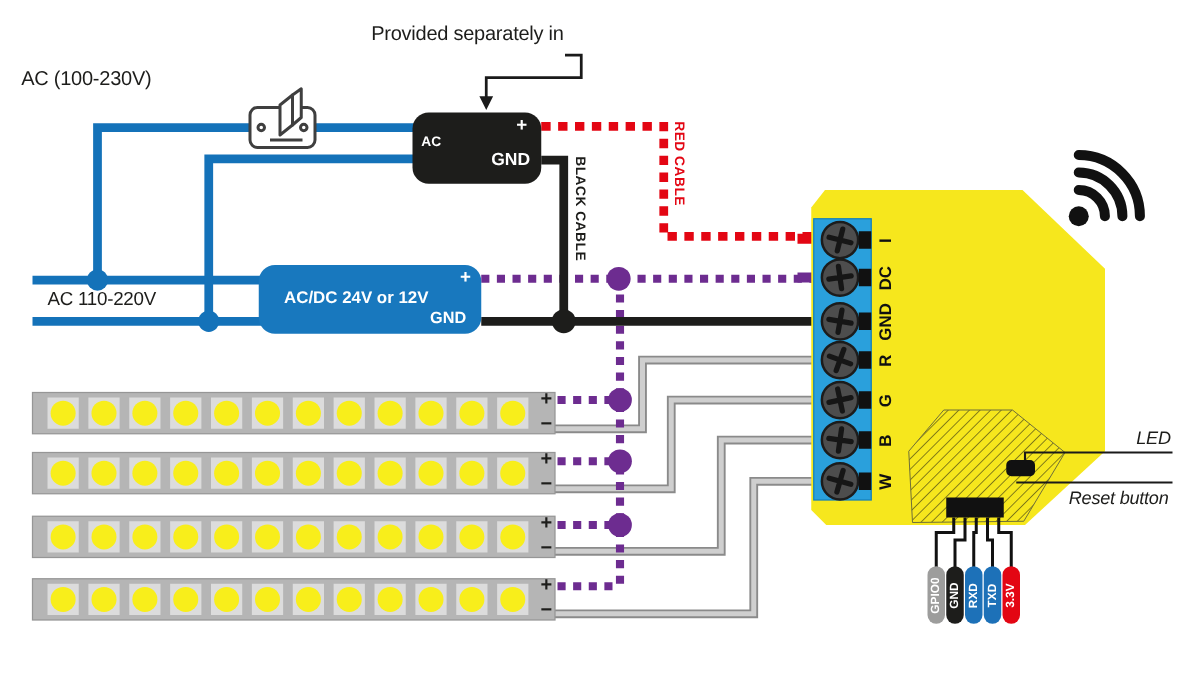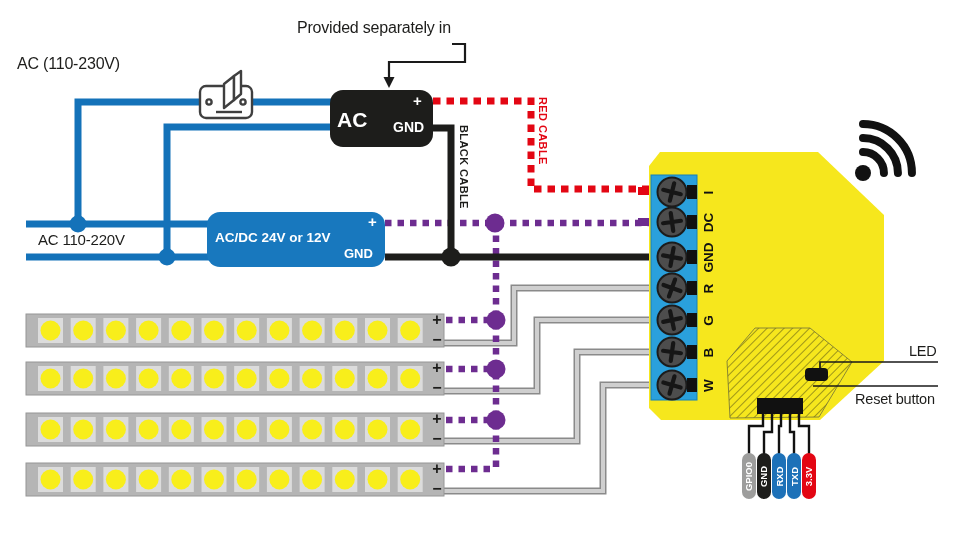--- a/index.html
+++ b/index.html
@@ -12,21 +12,21 @@
   .vcable{position:absolute;z-index:3;font-weight:bold;font-size:11px;letter-spacing:0.4px;
           transform:rotate(90deg);transform-origin:left top;white-space:nowrap;}
   .termlab{position:absolute;z-index:3;width:44px;height:15px;line-height:15px;text-align:center;
            font-weight:bold;font-size:13.5px;color:#111;transform:rotate(-90deg);white-space:nowrap;}
   .striplab{position:absolute;z-index:3;width:16px;text-align:center;font-weight:bold;
             font-size:16px;line-height:14px;color:#1d1d1b;}
   .pill{position:absolute;z-index:3;width:14px;height:46px;border-radius:7px;
         display:flex;align-items:center;justify-content:center;}
   .pill span{transform:rotate(-90deg);color:#fff;font-weight:bold;font-size:9.5px;
              letter-spacing:0;white-space:nowrap;}
-  .ann{font-size:14.5px;font-weight:500;color:#1d1d1b;}
+  .ann{font-size:14.5px;font-weight:500;color:#1d1d1b;font-style:italic;}
 </style>
 </head>
 <body>
 
 <div id="stage">
 
 <svg id="wires-svg" width="960" height="558" viewBox="0 0 960 558">
   <defs>
     <pattern id="hatch" patternUnits="userSpaceOnUse" width="6" height="6" patternTransform="rotate(45)">
       <rect width="6" height="6" fill="#f6e71d"></rect>
@@ -219,29 +219,29 @@
   </g>
 
   <g>
     <path d="M452 44 H465 V62 H389 V79" stroke="#1a1a1a" stroke-width="2.2" fill="none"></path>
     <polygon points="389,88 383.5,77 394.5,77" fill="#1a1a1a"></polygon>
   </g>
 </svg>
 
 <div class="txt lab-lg" style="left:297px;top:19px;">Provided separately in</div>
 
-<div class="txt lab-lg" style="left:17px;top:55px;">AC (110-230V)</div>
+<div class="txt lab-lg" style="left:17px;top:55px;">AC (100-230V)</div>
 
 <div class="txt lab-lg" style="left:38px;top:231px;font-size:15px;">AC 110-220V</div>
 
-<div class="boxlab" style="left:337px;top:108px;font-size:21px;">AC</div>
+<div class="boxlab" style="left:337px;top:108px;font-size:11px;">AC</div>
 <div class="boxlab" style="left:413px;top:92px;font-size:15px;">+</div>
 <div class="boxlab" style="left:393px;top:119px;font-size:14px;">GND</div>
 
-<div class="boxlab" style="left:215px;top:230px;width:140px;font-size:13.5px;">AC/DC 24V or 12V</div>
+<div class="boxlab" style="left:215px;top:230px;width:140px;text-align:center;font-size:13.5px;">AC/DC 24V or 12V</div>
 <div class="boxlab" style="left:368px;top:213px;font-size:15px;">+</div>
 <div class="boxlab" style="left:344px;top:246px;font-size:13px;">GND</div>
 
 <div class="vcable" style="left:549px;top:97px;color:#e30613;">RED CABLE</div>
 <div class="vcable" style="left:470px;top:125px;color:#1d1d1b;">BLACK CABLE</div>
 
 <div class="termlab" style="left:686px;top:184.5px;">I</div>
 <div class="termlab" style="left:686px;top:214.5px;">DC</div>
 <div class="termlab" style="left:686px;top:249.5px;">GND</div>
 <div class="termlab" style="left:686px;top:280.5px;">R</div>

